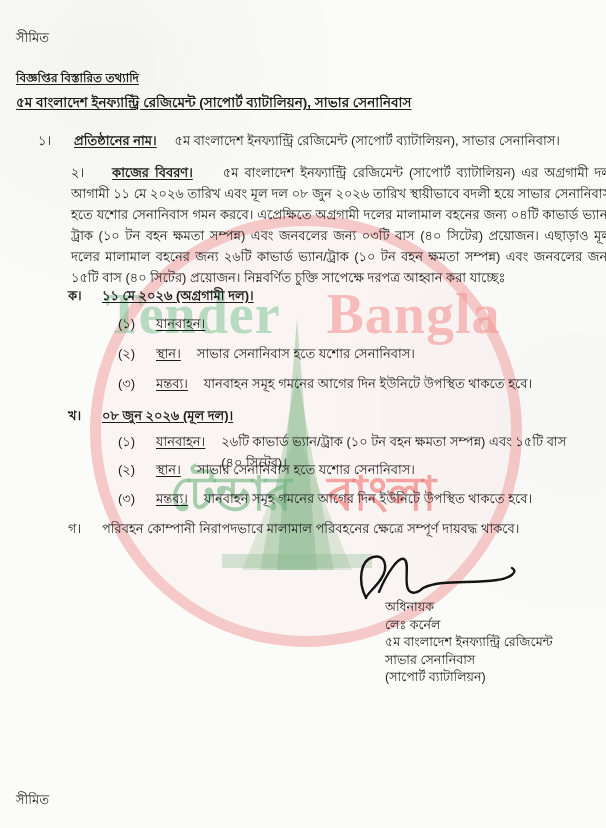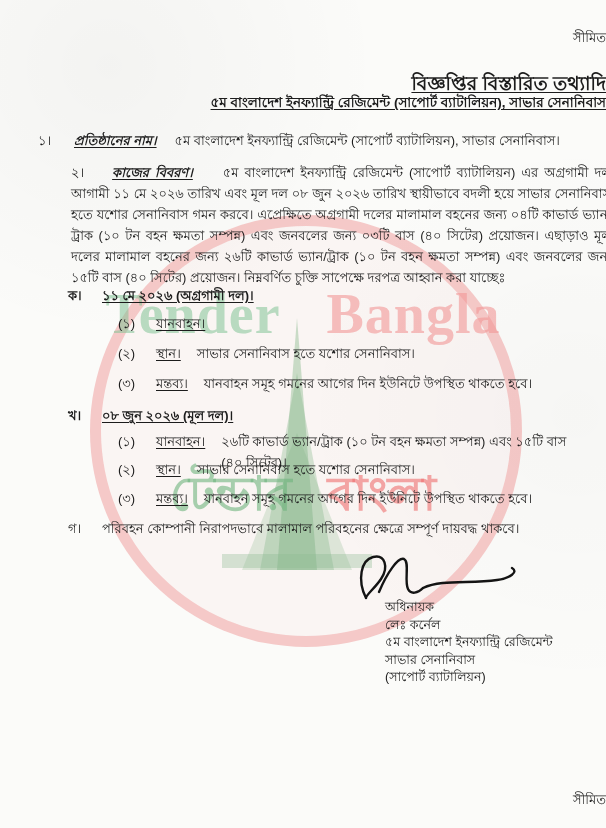--- a/index.html
+++ b/index.html
@@ -8,21 +8,21 @@
     background:
       radial-gradient(circle at 18% 8%, rgba(0,0,0,0.03), transparent 30%),
       radial-gradient(circle at 95% 50%, rgba(0,0,0,0.02), transparent 40%),
       #fbfbf9;
     overflow:hidden;
     font-family:"Liberation Sans", sans-serif;
     color:#1c1c1c;
     font-size:13px;
   }
   .abs{position:absolute;}
-  .center{left:16px;right:0;text-align:right;}
+  .center{left:16px;right:0;text-align:left;}
   .bold{font-weight:bold;}
   .u{text-decoration:underline;text-underline-offset:2px;}
   
   .wm{pointer-events:none;}
   .wm-ring{
     left:90px;top:215px;width:410px;height:410px;border-radius:50%;
     border:11px solid rgba(236,130,130,0.38);
     background:rgba(250,200,200,0.10);
   }
   .wm-en{
@@ -34,21 +34,21 @@
   .wm-en .r{color:rgba(242,150,150,0.60);}
   .wm-bn{
     top:466px;left:0;right:0;display:flex;justify-content:center;gap:36px;
     font-weight:bold;font-size:47px;line-height:1.2;
   }
   .wm-bn .g{color:rgba(110,180,125,0.60);}
   .wm-bn .r{color:rgba(238,110,110,0.60);}
   
   .row1{left:38px;right:30px;display:flex;}
   .num1{flex:0 0 36px;}
-  .lbl1{margin-right:18px;white-space:nowrap;font-style:italic;}
+  .lbl1{margin-right:18px;white-space:nowrap;}
   .para{
     left:38px;width:540px;text-align:justify;line-height:21px;
   }
   .para .num1{margin-right:22px;}
   .para .lbl1{margin-right:24px;}
   .sec-head{left:68px;display:flex;}
   .sec-head .letter{flex:0 0 34px;}
   .sub-row{left:118px;right:20px;display:flex;}
   .sub-row .num{flex:0 0 38px;}
   .sub-row .lbl{margin-right:16px;white-space:nowrap;}
@@ -74,21 +74,21 @@
     <span class="g">Tender</span>
     <span class="r">Bangla</span>
   </div>
   <div class="abs wm wm-bn">
     <span class="g">টেন্ডার</span>
     <span class="r">বাংলা</span>
   </div>
 
   <div class="abs center" style="top:28px;">সীমিত</div>
 
-  <div class="abs center bold" style="top:69px;font-size:19px;">
+  <div class="abs center bold" style="top:69px;font-size:12px;">
     <span class="u">বিজ্ঞপ্তির বিস্তারিত তথ্যাদি</span>
   </div>
   <div class="abs center bold" style="top:92px;font-size:13.5px;">
     <span class="u">৫ম বাংলাদেশ ইনফ্যান্ট্রি রেজিমেন্ট (সাপোর্ট ব্যাটালিয়ন), সাভার সেনানিবাস</span>
   </div>
 
   <div class="abs row1" style="top:131px;">
     <span class="num1">১।</span>
     <span class="lbl1 bold u">প্রতিষ্ঠানের নাম।</span>
     <span>৫ম বাংলাদেশ ইনফ্যান্ট্রি রেজিমেন্ট (সাপোর্ট ব্যাটালিয়ন), সাভার সেনানিবাস।</span>

